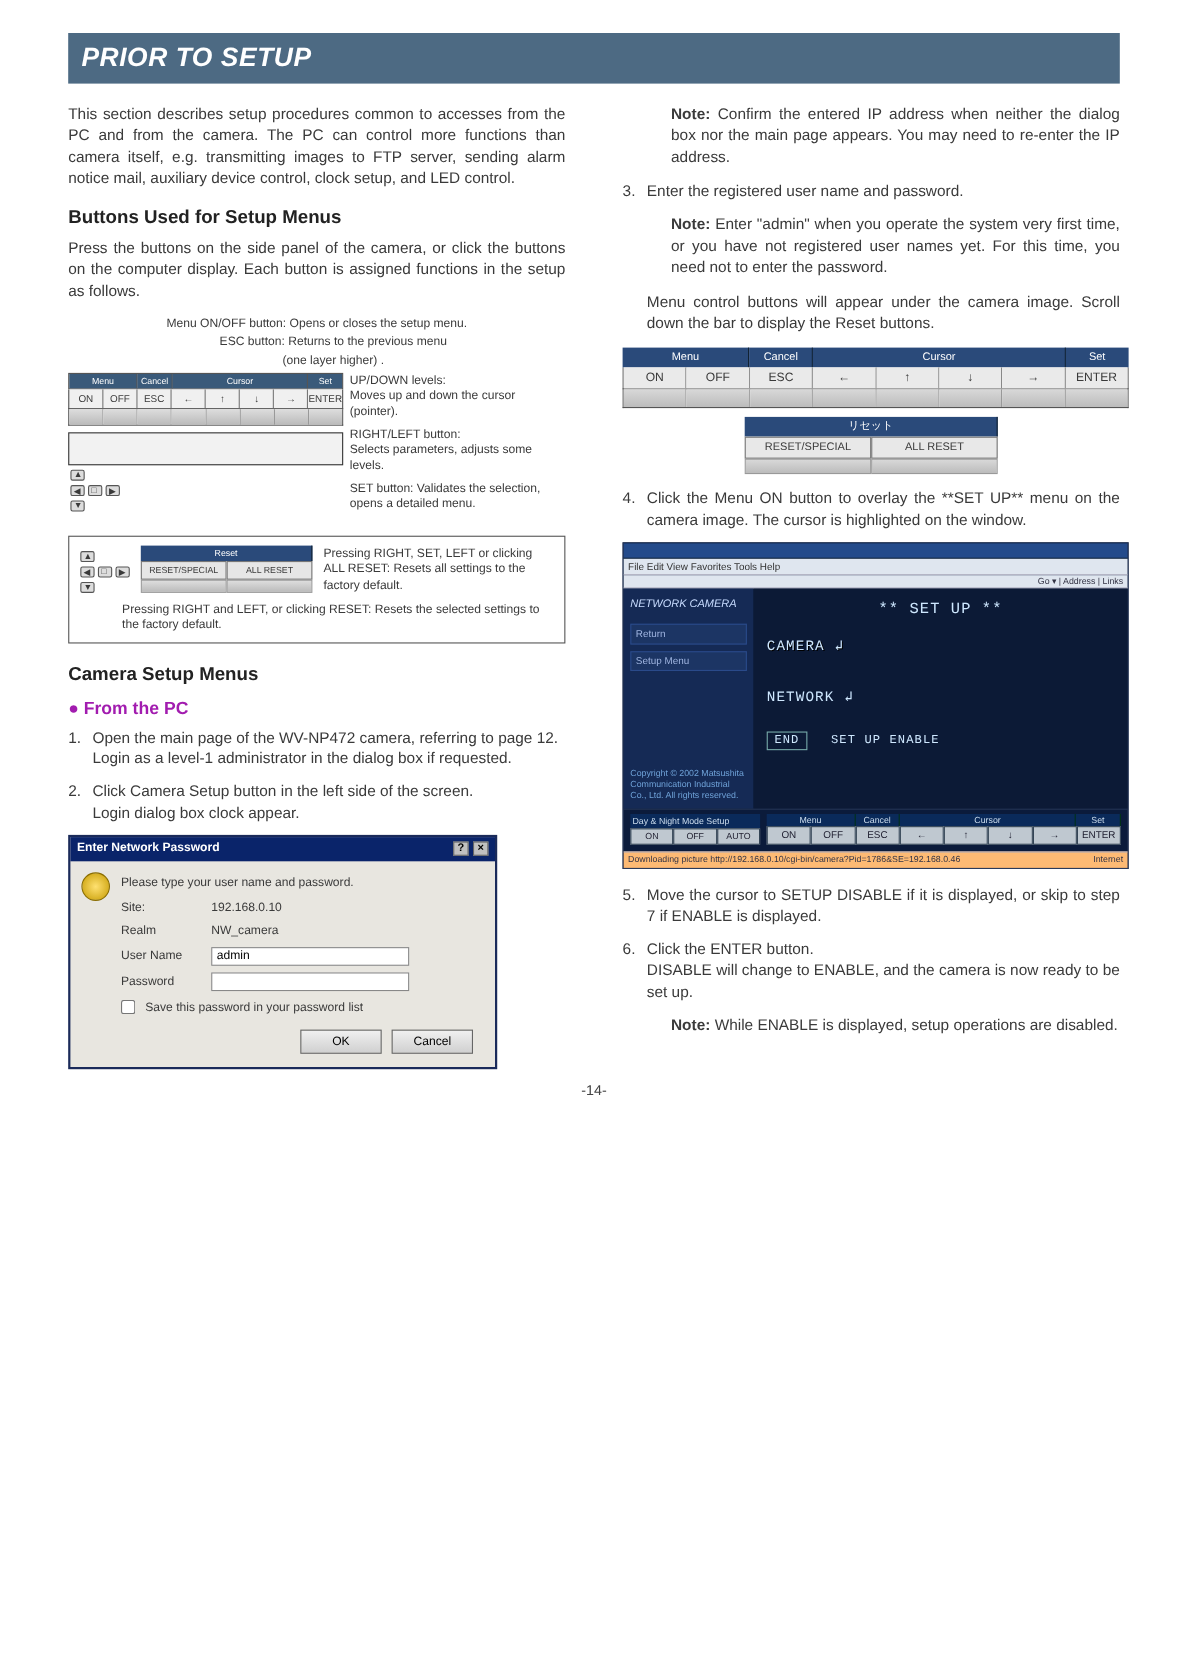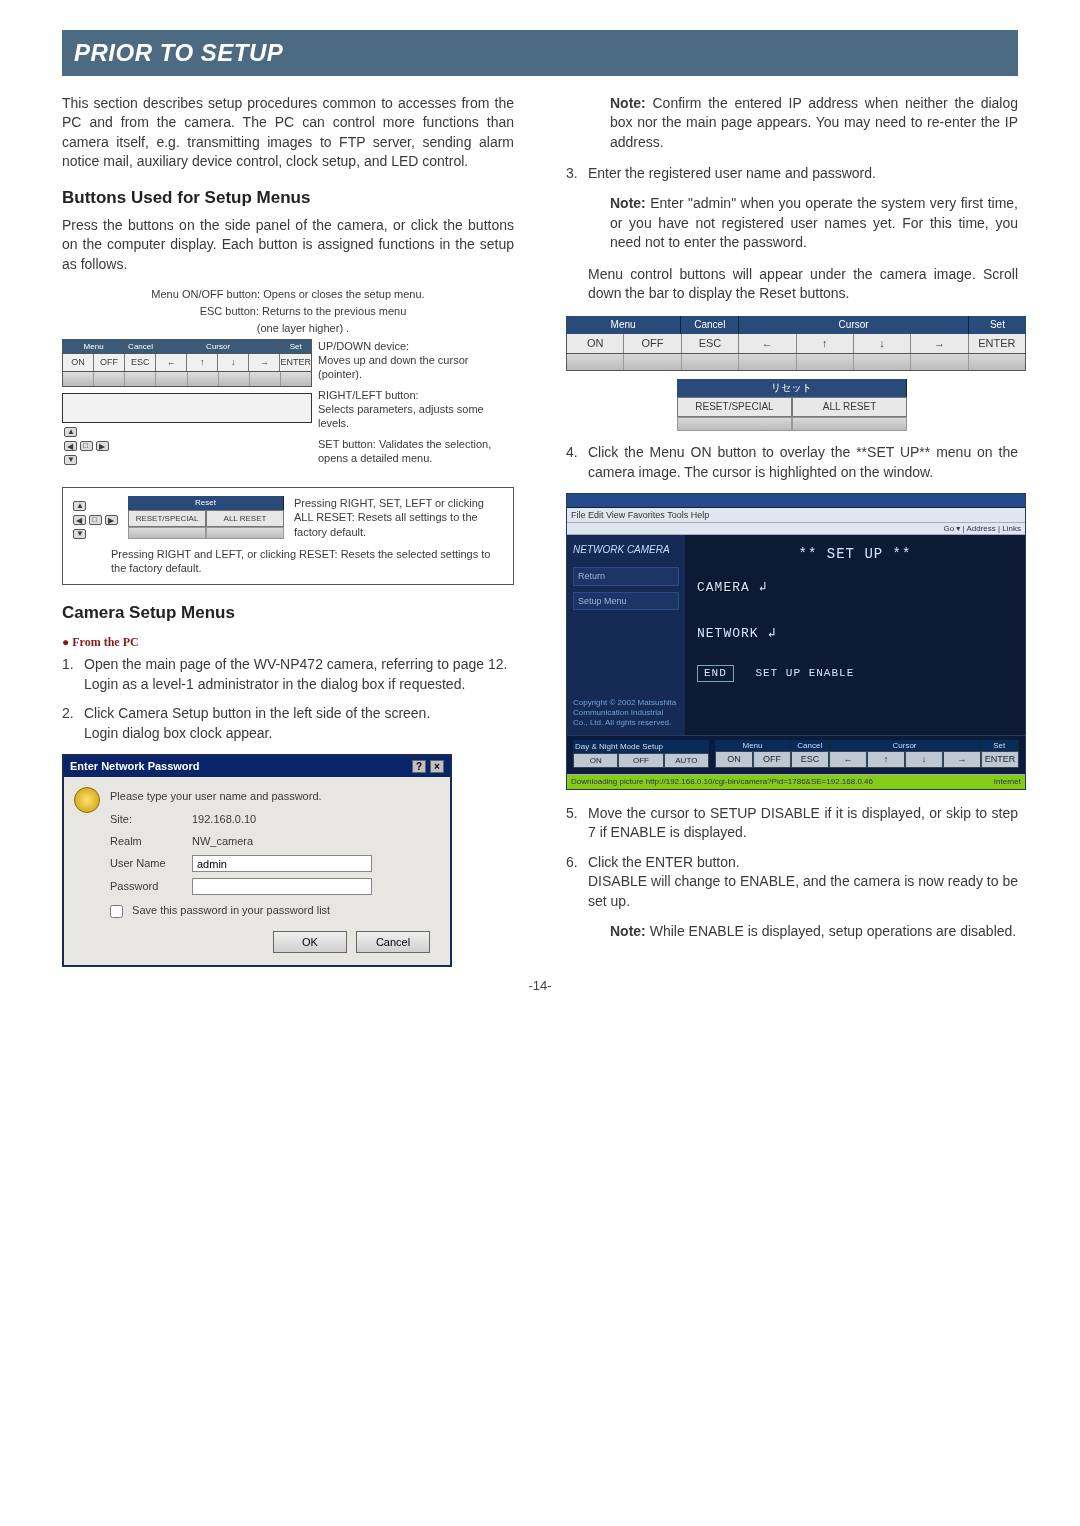--- a/index.html
+++ b/index.html
@@ -26,21 +26,21 @@
   .columns {
     display: flex;
     gap: 52px;
   }
   .col {
     flex: 1;
     min-width: 0;
   }
   p { margin-bottom: 12px; text-align: justify; }
   h2 { font-size: 17px; font-weight: bold; margin: 14px 0 6px 0; color: #222; }
-  h3 { font-size: 12px; font-weight: bold; margin: 10px 0 4px 0; color: #7f1d1d; font-family: Liberation Serif, serif; }
+  h3 { font-size: 16px; font-weight: bold; margin: 10px 0 4px 0; color: #a21caf; }
   .bullet-head::before { content: "● "; }
   ol { list-style: none; padding-left: 0; }
   ol li { margin-bottom: 10px; display: flex; }
   ol li .num { width: 22px; flex-shrink: 0; }
   ol li .body { flex: 1; text-align: justify; }
   .note-label { font-weight: bold; }
   .sub-indent { padding-left: 44px; text-align: justify; margin-bottom: 12px; }
 
   
   .btn-strip {
@@ -203,21 +203,21 @@
   .shot .view .t3 { font-size: 13px; margin-top: 28px; }
   .shot .view .end { display:inline-block; border:1px solid #7aa; padding: 0 6px; margin-right: 14px; }
   .shot .bottom {
     border-top: 1px solid #2a3a5a;
     padding: 4px 6px 6px 6px;
     display: flex;
     gap: 6px;
     align-items: flex-start;
   }
   .shot .bottom .modebox {
-    width: 136px;
+    width: 118px;
     font-size: 8px;
   }
   .shot .bottom .modebox .mtitle { background:#0a2a5a; color:#cde; padding:1px 2px; }
   .shot .bottom .modebox .mbtns { display:flex; }
   .shot .bottom .modebox .mbtns span { flex:1; border:1px solid #345; background:#bfc8d0; color:#223; text-align:center; padding:1px 0; }
   .shot .bottom .ctrl { flex: 1; }
 
   
   .ctrl .strip-hdr { display:flex; }
   .ctrl .strip-hdr span { background:#0a2a5a; color:#cde; text-align:center; font-size:8px; border-right:1px solid #031; }
@@ -346,21 +346,21 @@
             <span class="al"></span>
             <span class="sq"></span>
             <span class="ard"></span>
           </div>
           <div class="tiny-icons">
             <span class="ad"></span>
           </div>
         </div>
         <div class="labels">
           <div class="grp">
-            <span>UP/DOWN device:</span><br>
+            <span>UP/DOWN levels:</span><br>
             <span>Moves up and down the cursor (pointer).</span>
           </div>
           <div class="grp">
             <span>RIGHT/LEFT button:</span><br>
             <span>Selects parameters, adjusts some levels.</span>
           </div>
           <div class="grp">
             <span>SET button: Validates the selection, opens a detailed menu.</span>
           </div>
         </div>
@@ -574,21 +574,21 @@
             <span style="flex:1">OFF</span>
             <span style="flex:1">ESC</span>
             <span style="flex:1">←</span>
             <span style="flex:1">↑</span>
             <span style="flex:1">↓</span>
             <span style="flex:1">→</span>
             <span style="flex:1">ENTER</span>
           </div>
         </div>
       </div>
-      <div style="display:flex; justify-content:space-between; background:#84cc16; color:#334; font-size:8px; padding:1px 4px; border-top:1px solid #aab;">
+      <div style="display:flex; justify-content:space-between; background:#fdba74; color:#334; font-size:8px; padding:1px 4px; border-top:1px solid #aab;">
         <span>Downloading picture http://192.168.0.10/cgi-bin/camera?Pid=1786&amp;SE=192.168.0.46</span>
         <span>Internet</span>
       </div>
     </div>
 
     <ol>
       <li>
         <span class="num">5.</span>
         <span class="body">Move the cursor to SETUP DISABLE if it is displayed, or skip to step 7 if ENABLE is displayed.</span>
       </li>

